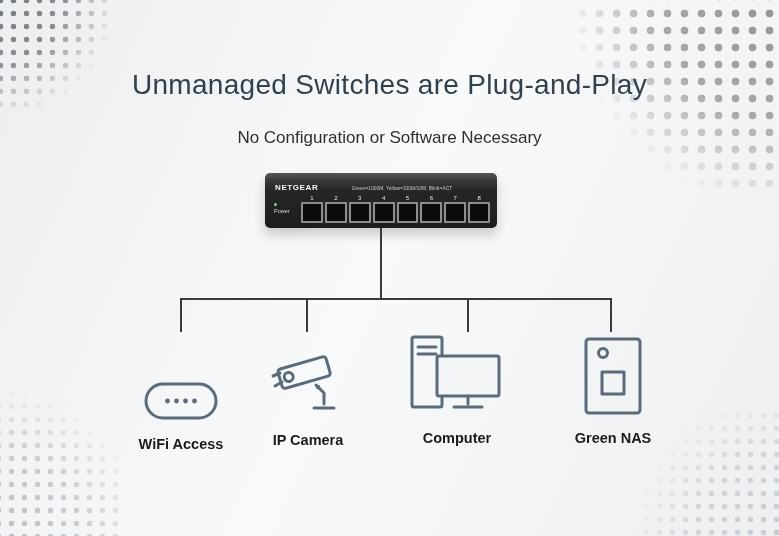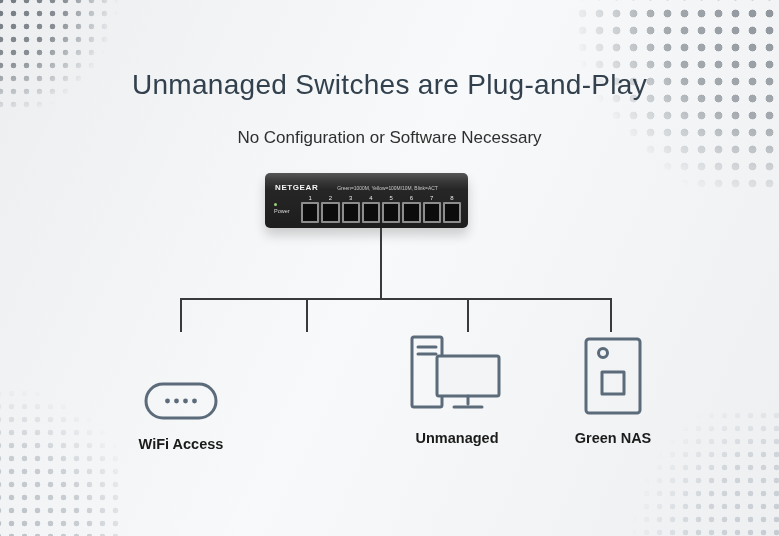--- a/index.html
+++ b/index.html
@@ -36,21 +36,21 @@
     -webkit-mask-image:radial-gradient(circle at 100% 100%,#000 0%,rgba(0,0,0,.7) 45%,transparent 75%);
     mask-image:radial-gradient(circle at 100% 100%,#000 0%,rgba(0,0,0,.7) 45%,transparent 75%);}
 
   
   .title{position:absolute;top:50px;left:0;width:100%;text-align:center;
     font-size:28px;font-weight:400;color:var(--title-color);letter-spacing:.3px;}
   .subtitle{position:absolute;top:105px;left:0;width:100%;text-align:center;
     font-size:17px;font-weight:400;color:#2f2f2f;margin-top:23px;}
 
   
-  .switch{position:absolute;left:265px;top:173px;width:203px;height:55px;
+  .switch{position:absolute;left:265px;top:173px;width:232px;height:55px;
     border-radius:5px;
     background:linear-gradient(180deg,#565656 0%,#3a3a3a 14%,#262626 30%,#1d1d1d 100%);
     box-shadow:0 7px 12px rgba(0,0,0,.18);}
   .switch .brand{position:absolute;left:10px;top:10px;font-size:8px;font-weight:bold;
     color:#f5f5f5;letter-spacing:.6px;}
   .switch .legend{position:absolute;left:50px;right:8px;top:12px;font-size:6px;
     color:#c9c9c9;text-align:center;white-space:nowrap;transform:scale(.82);transform-origin:center;}
   .switch .power{position:absolute;left:9px;top:30px;display:flex;flex-direction:column;
     align-items:flex-start;gap:2px;}
   .switch .power .led{width:3px;height:3px;border-radius:50%;background:#9ad27a;display:block;}
@@ -148,33 +148,49 @@
         <rect x="3" y="4" width="70" height="34" rx="17"></rect>
         <circle class="dot-fill" cx="24.5" cy="21" r="2.4"></circle>
         <circle class="dot-fill" cx="33.5" cy="21" r="2.4"></circle>
         <circle class="dot-fill" cx="42.5" cy="21" r="2.4"></circle>
         <circle class="dot-fill" cx="51.5" cy="21" r="2.4"></circle>
       </svg>
     </div>
     <div class="device-label">WiFi Access</div>
   </div>
 
+  <div class="device dev-cam">
+    <div class="icon-box">
+      <svg width="78" height="78" viewBox="0 0 78 78">
+        <g transform="rotate(-16 37 32)">
+          <rect x="10" y="22" width="50" height="20" rx="3"></rect>
+          <circle cx="19" cy="32" r="4.5"></circle>
+        </g>
+        <path d="M4 36 l7 -3"></path>
+        <path d="M6 46 l7 -4"></path>
+        <path d="M47 45 L55 53 L55 64"></path>
+        <path d="M45 68 H65"></path>
+        <circle class="dot-fill" cx="49" cy="47" r="2.2"></circle>
+      </svg>
+    </div>
+    <div class="device-label">IP Camera</div>
+  </div>
 
   <div class="device dev-pc">
     <div class="icon-box">
       <svg width="96" height="82" viewBox="0 0 96 82">
         <rect x="3" y="3" width="30" height="70" rx="2"></rect>
         <path d="M9 13 H27"></path>
         <path d="M9 20 H27"></path>
         <rect class="occlude" x="28" y="22" width="62" height="40" rx="2" style="stroke:var(--icon-color)"></rect>
         <path d="M59 62 V70"></path>
         <path d="M45 73 H73"></path>
       </svg>
     </div>
-    <div class="device-label">Unmanaged</div>
+    <div class="device-label">Computer</div>
   </div>
 
   <div class="device dev-nas">
     <div class="icon-box">
       <svg width="62" height="80" viewBox="0 0 62 80">
         <rect x="4" y="3" width="54" height="74" rx="3"></rect>
         <circle cx="21" cy="17" r="4.5"></circle>
         <rect x="20" y="36" width="22" height="22"></rect>
       </svg>
     </div>

